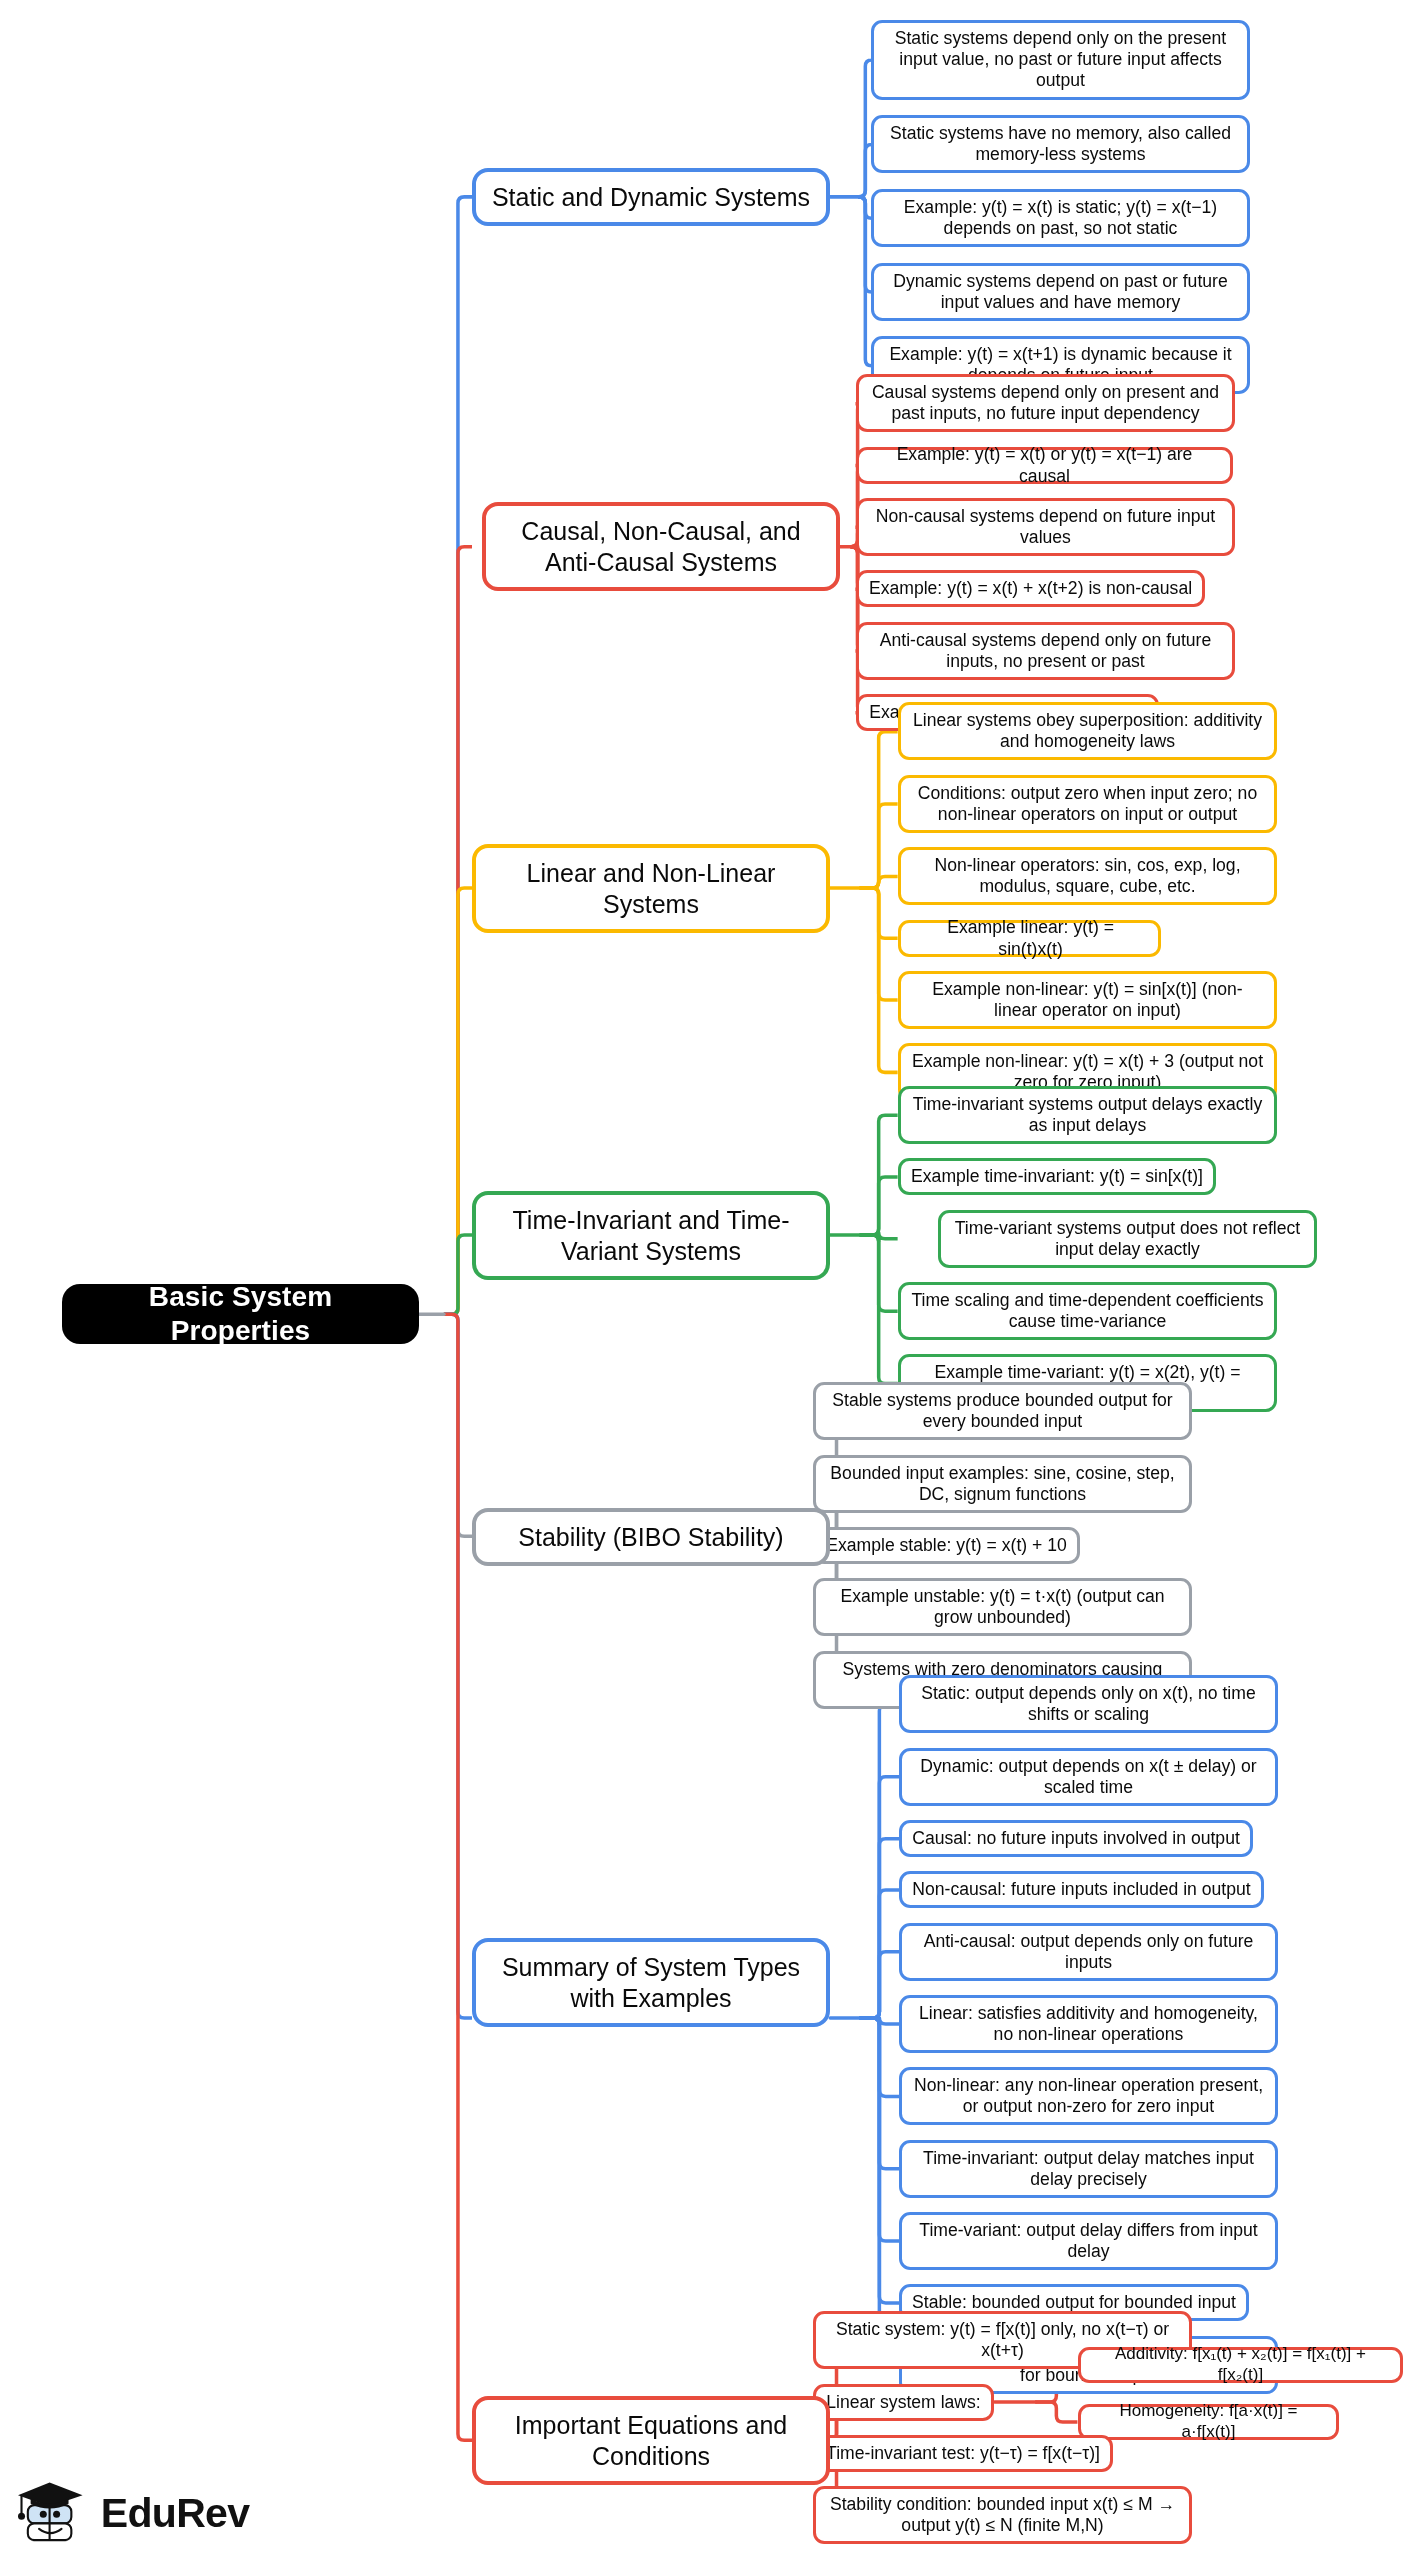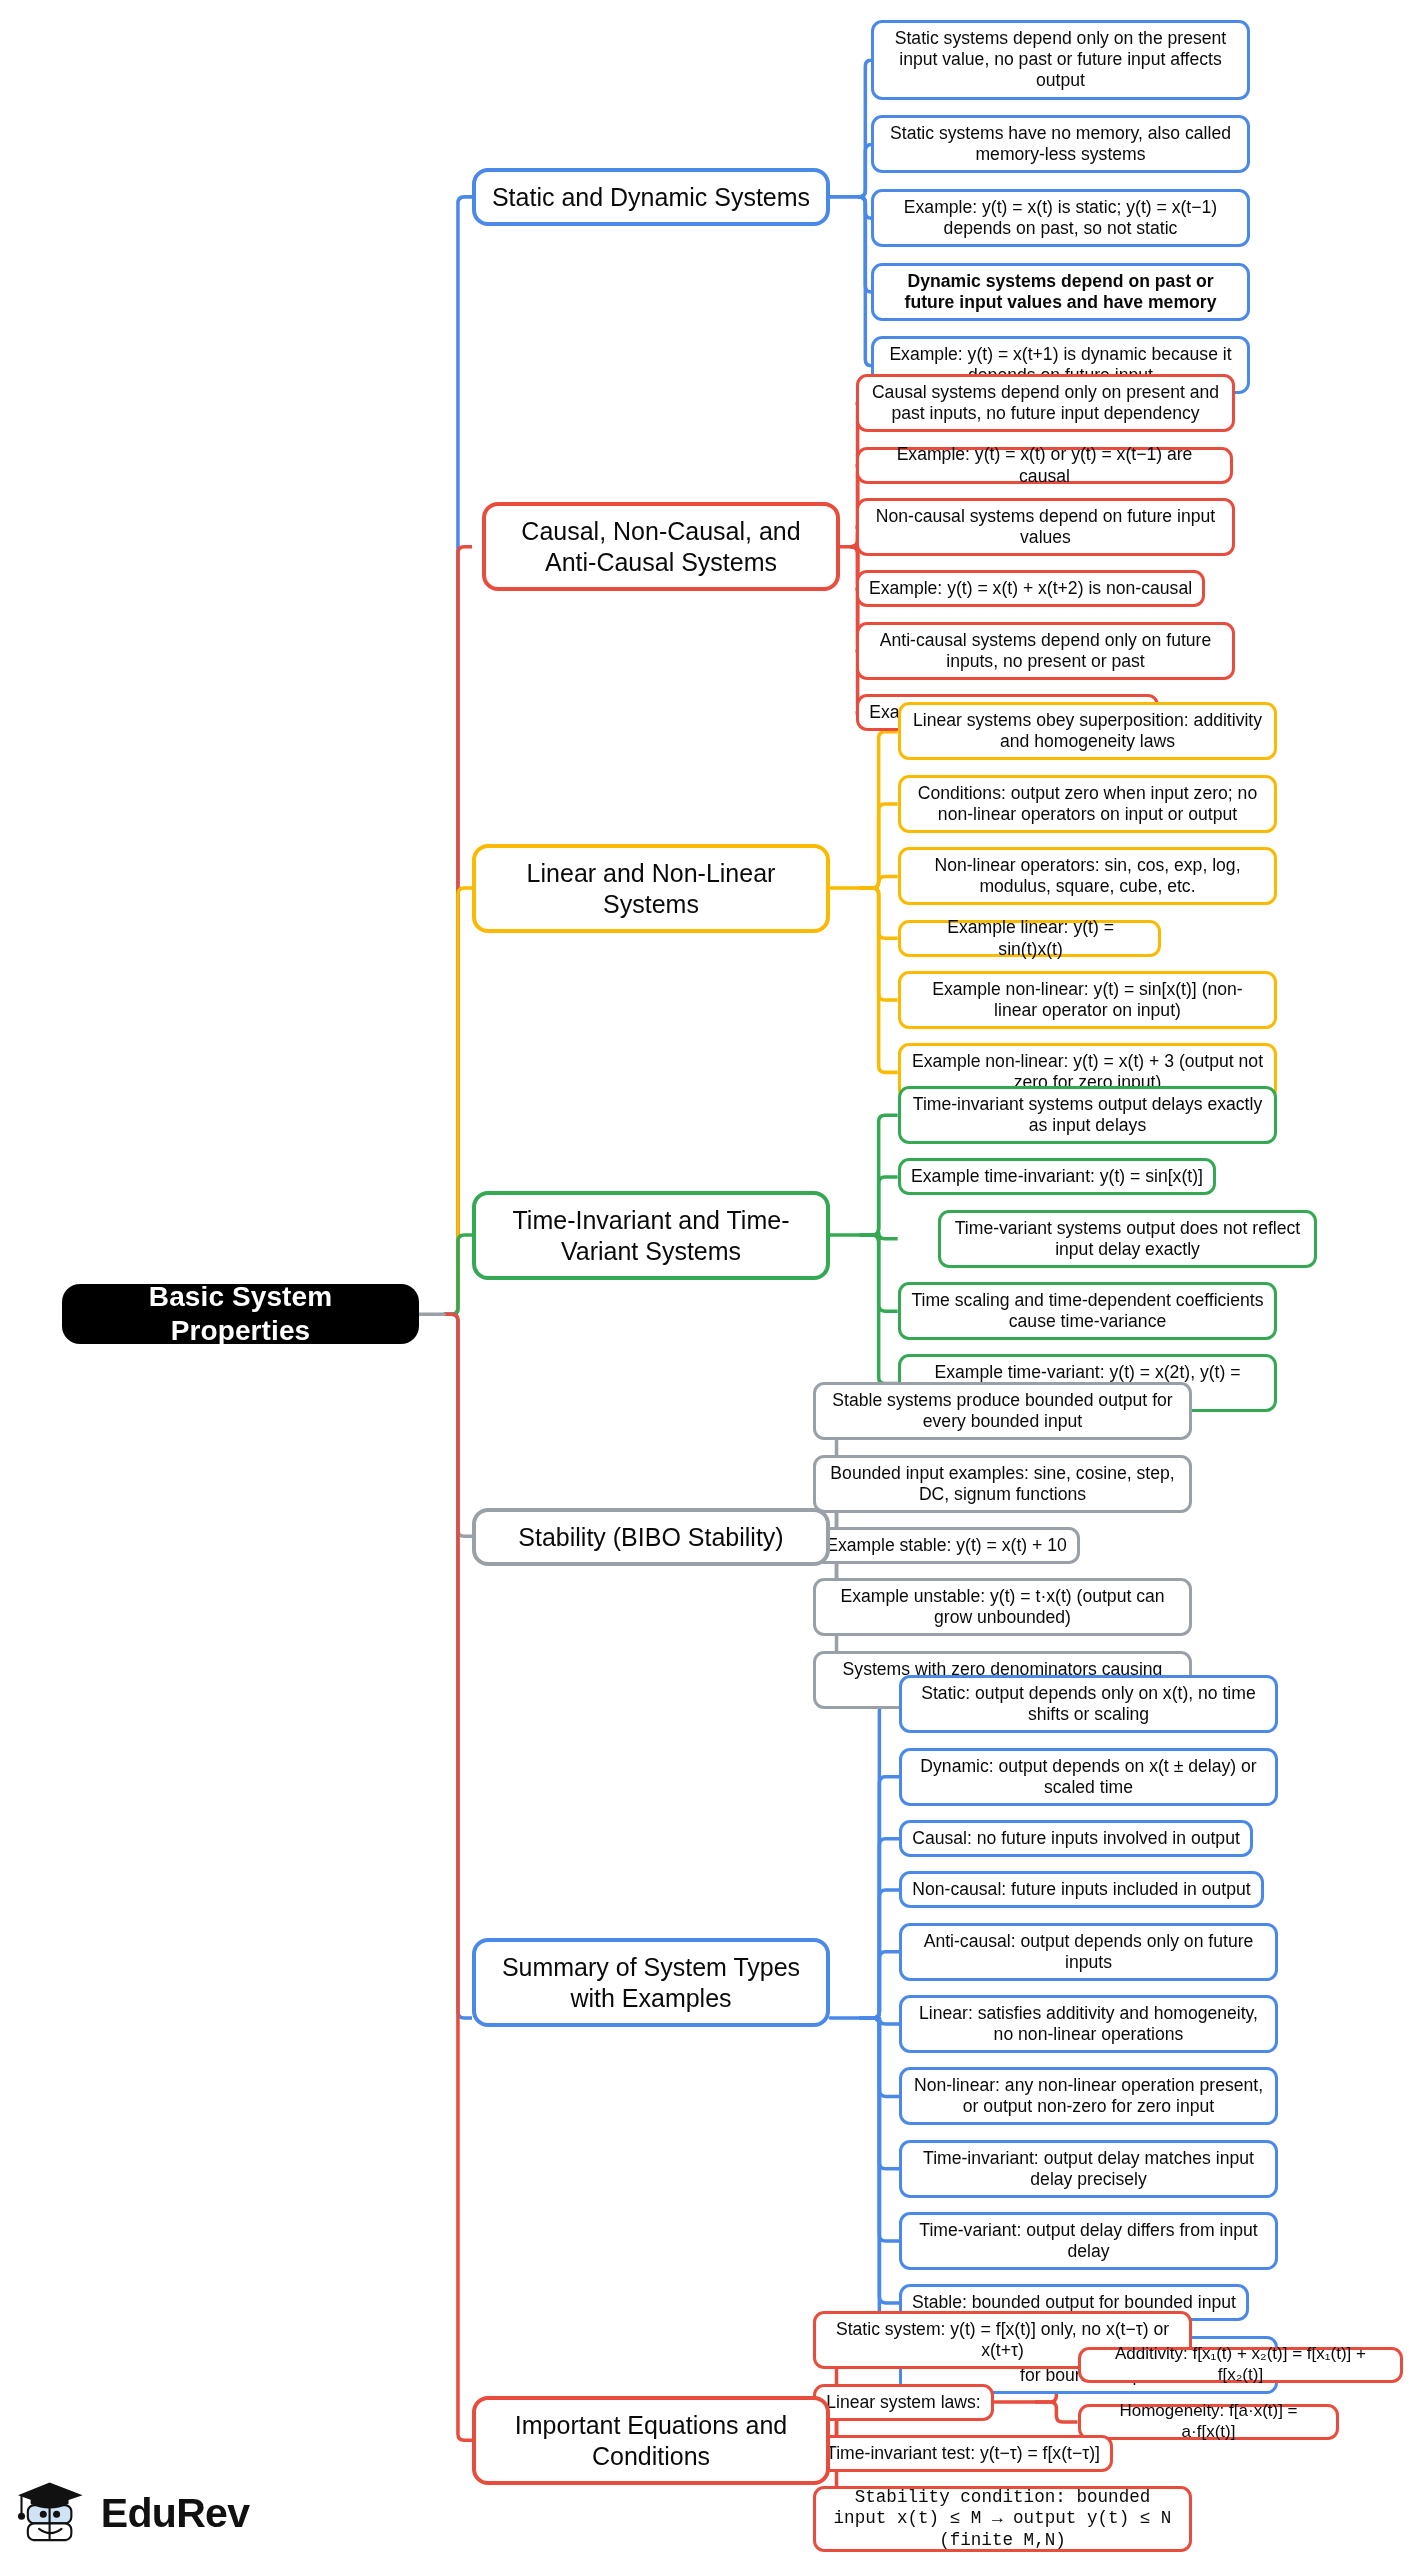--- a/index.html
+++ b/index.html
@@ -163,21 +163,21 @@
       <path d="M1224,3474 L1182,3474 Q1191,3474 1191,3483 L1191,3483.5 Q1191,3492.5 1200,3492.5 L1158,3492.5" stroke="#e84c3d" stroke-width="5" fill="none" stroke-linejoin="round"></path>
       <path d="M1224,3474 L1182,3474 Q1191,3474 1191,3483 L1191,3571.5 Q1191,3580.5 1200,3580.5 L1158,3580.5" stroke="#e84c3d" stroke-width="5" fill="none" stroke-linejoin="round"></path>
       <path d="M1182,3474 L1224,3474" stroke="#e84c3d" stroke-width="5" fill="none" stroke-linecap="round"></path>
       <path d="M632,1871 L643,1871 Q652,1871 652,1880 L652,3465 Q652,3474 661,3474 L672,3474" stroke="#e84c3d" stroke-width="5" fill="none" stroke-linejoin="round"></path>
       <path d="M596,1871 L632,1871" stroke="#9aa0a8" stroke-width="5" fill="none" stroke-linecap="round"></path>
     </svg>
 <div class="node root" style="left: 62px; top: 1284px; width: 357px; height: 60px;">Basic System Properties</div>
     <div class="node leaf c-blue" style="left: 871px; top: 19.7px; width: 379px; height: 80px;">Static systems depend only on the present input value, no past or future input affects output</div>
     <div class="node leaf c-blue" style="left: 871px; top: 115px; width: 379px; height: 58px;">Static systems have no memory, also called memory-less systems</div>
     <div class="node leaf c-blue" style="left: 871px; top: 189px; width: 379px; height: 58px;">Example: y(t) = x(t) is static; y(t) = x(t−1) depends on past, so not static</div>
-    <div class="node leaf c-blue" style="left: 871px; top: 263px; width: 379px; height: 58px; font-weight: bold;">Dynamic systems depend on past or future input values and have memory</div>
+    <div class="node leaf c-blue" style="left: 871px; top: 263px; width: 379px; height: 58px;">Dynamic systems depend on past or future input values and have memory</div>
     <div class="node leaf c-blue" style="left: 871px; top: 336px; width: 379px; height: 58px;">Example: y(t) = x(t+1) is dynamic because it depends on future input</div>
     <div class="node branch c-blue" style="left: 472px; top: 168px; width: 358px; height: 58px;">Static and Dynamic Systems</div>
     <div class="node leaf c-red" style="left: 856px; top: 374px; width: 379px; height: 58px;">Causal systems depend only on present and past inputs, no future input dependency</div>
     <div class="node leaf c-red" style="left: 856px; top: 447px; width: 377px; height: 37px;">Example: y(t) = x(t) or y(t) = x(t−1) are causal</div>
     <div class="node leaf c-red" style="left: 856px; top: 498px; width: 379px; height: 58px;">Non-causal systems depend on future input values</div>
     <div class="node leaf c-red" style="left: 856px; top: 570px; width: 349px; height: 37px;">Example: y(t) = x(t) + x(t+2) is non-causal</div>
     <div class="node leaf c-red" style="left: 856px; top: 622px; width: 379px; height: 58px;">Anti-causal systems depend only on future inputs, no present or past</div>
     <div class="node leaf c-red" style="left: 856px; top: 694px; width: 303px; height: 37px;">Example: y(t) = x(t+3) is anti-causal</div>
     <div class="node branch c-red" style="left: 472px; top: 502px; width: 358px; height: 89px; margin-left: 10px;">Causal, Non-Causal, and Anti-Causal Systems</div>
     <div class="node leaf c-yellow" style="left: 898px; top: 702px; width: 379px; height: 58px;">Linear systems obey superposition: additivity and homogeneity laws</div>
@@ -209,21 +209,21 @@
     <div class="node leaf c-blue" style="left: 899px; top: 2140px; width: 379px; height: 58px;">Time-invariant: output delay matches input delay precisely</div>
     <div class="node leaf c-blue" style="left: 899px; top: 2212px; width: 379px; height: 58px;">Time-variant: output delay differs from input delay</div>
     <div class="node leaf c-blue" style="left: 899px; top: 2284px; width: 350px; height: 37px;">Stable: bounded output for bounded input</div>
     <div class="node leaf c-blue" style="left: 899px; top: 2336px; width: 379px; height: 58px;">Unstable: unbounded output possible even for bounded input</div>
     <div class="node branch c-blue" style="left: 472px; top: 1938px; width: 358px; height: 89px;">Summary of System Types with Examples</div>
     <div class="node leaf c-red" style="left: 813px; top: 2311px; width: 379px; height: 58px;">Static system: y(t) = f[x(t)] only, no x(t−τ) or x(t+τ)</div>
     <div class="node leaf c-red" style="left: 813px; top: 2384px; width: 181px; height: 37px;">Linear system laws:</div>
     <div class="node leaf leaf-sm c-red" style="left: 1078px; top: 2347px; width: 325px; height: 36px;">Additivity: f[x₁(t) + x₂(t)] = f[x₁(t)] + f[x₂(t)]</div>
     <div class="node leaf leaf-sm c-red" style="left: 1078px; top: 2404px; width: 261px; height: 36px;">Homogeneity: f[a·x(t)] = a·f[x(t)]</div>
     <div class="node leaf c-red" style="left: 813px; top: 2435px; width: 300px; height: 37px;">Time-invariant test: y(t−τ) = f[x(t−τ)]</div>
-    <div class="node leaf c-red" style="left: 813px; top: 2486px; width: 379px; height: 66px; font-family: Liberation Mono, monospace;">Stability condition: bounded input x(t) ≤ M → output y(t) ≤ N (finite M,N)</div>
+    <div class="node leaf c-red" style="left: 813px; top: 2486px; width: 379px; height: 58px;">Stability condition: bounded input x(t) ≤ M → output y(t) ≤ N (finite M,N)</div>
     <div class="node branch c-red" style="left: 472px; top: 2396px; width: 358px; height: 89px;">Important Equations and Conditions</div>
   </div>
 
 <div id="logo">
   <div class="mark">
     <svg viewBox="0 0 104 104" width="73" height="73">
 
       <rect x="14" y="40" width="62" height="26" rx="9" fill="#cfe3f5" stroke="#111" stroke-width="3"></rect>
       <rect x="14" y="66" width="62" height="24" rx="9" fill="#ffffff" stroke="#111" stroke-width="3"></rect>
       <line x1="45" y1="40" x2="45" y2="90" stroke="#111" stroke-width="3"></line>

